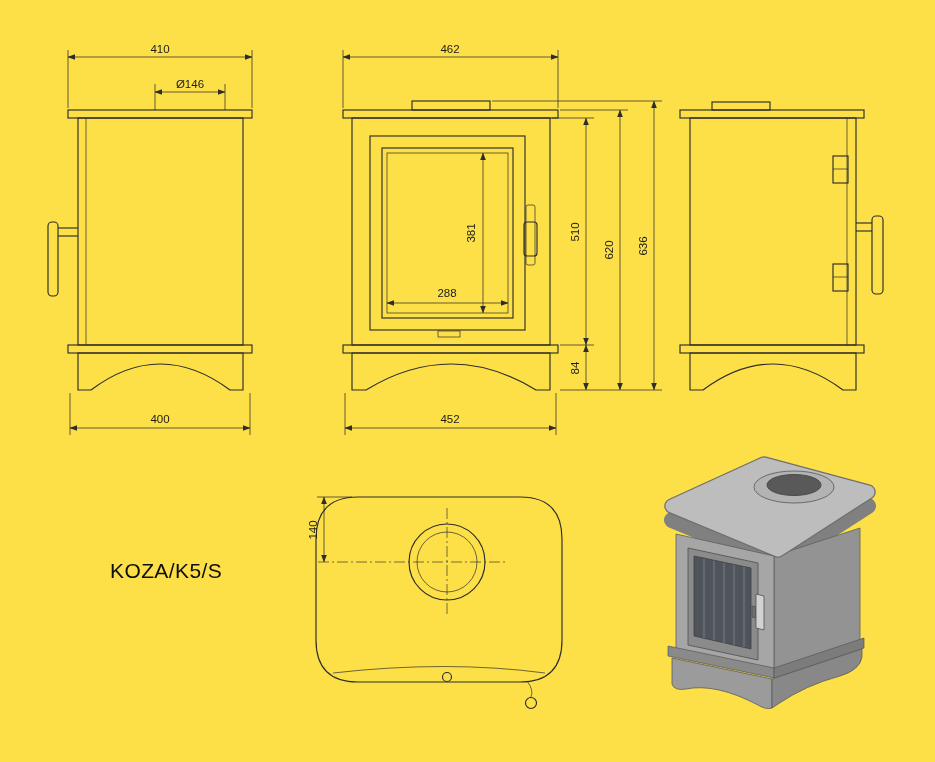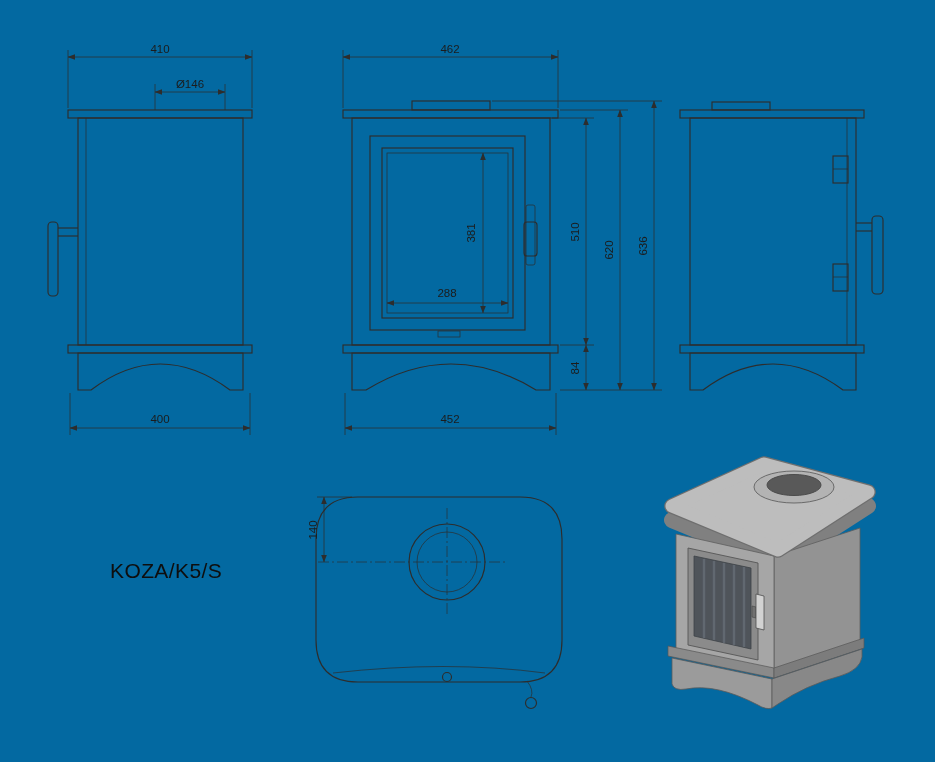--- a/index.html
+++ b/index.html
@@ -1,17 +1,17 @@
 <!DOCTYPE html>
 <html><head>
 <meta charset="utf-8">
 <style>
   * { box-sizing: border-box; }
   html, body { margin:0; padding:0; background:#ffffff; }
-  .sheet { position:relative; width:935px; height:762px; background:#0369a1; overflow:hidden; }
+  .sheet { position:relative; width:935px; height:762px; background:#fde047; overflow:hidden; }
   .dim-text  { font: 11.5px "Liberation Sans","DejaVu Sans",sans-serif; fill:#1c1c1c; }
   .title-text{ font: 21px "Liberation Sans","DejaVu Sans",sans-serif; fill:#0e0e0e; letter-spacing:.4px; }
   .obj  { stroke:#2d2d2d; stroke-width:1.15; fill:none; }
   .thin { stroke:#2d2d2d; stroke-width:0.7;  fill:none; }
   .dim  { stroke:#2d2d2d; stroke-width:0.75; fill:none; }
   .cl   { stroke:#2d2d2d; stroke-width:0.65; fill:none; stroke-dasharray:11 3 2 3; }
 </style>
 </head>
 <body>
 

